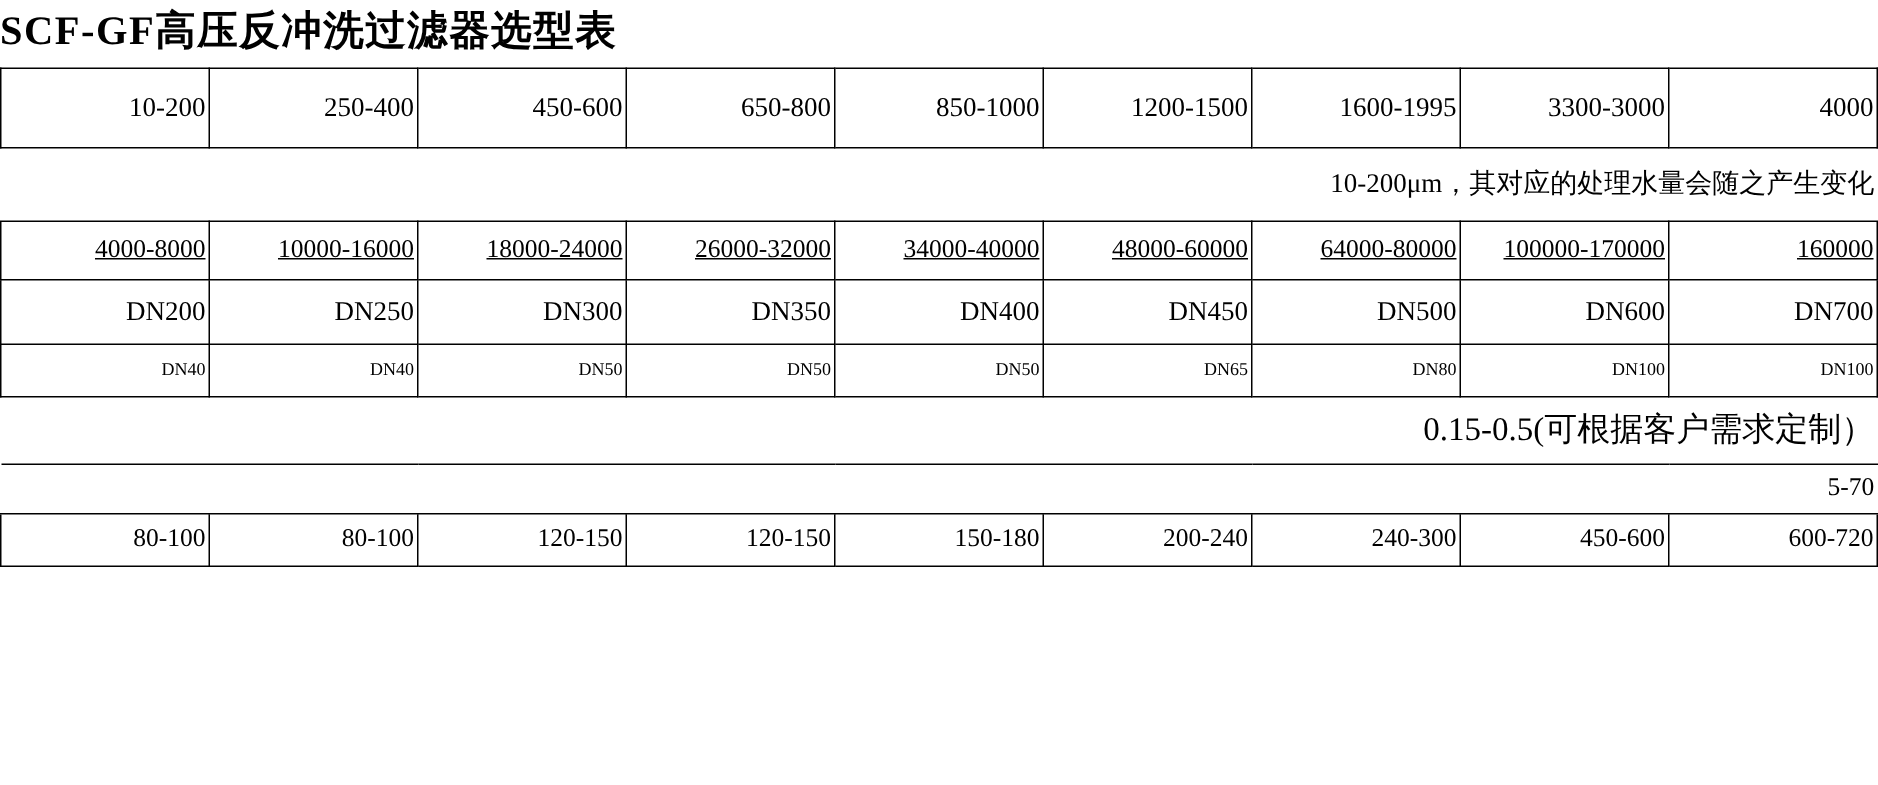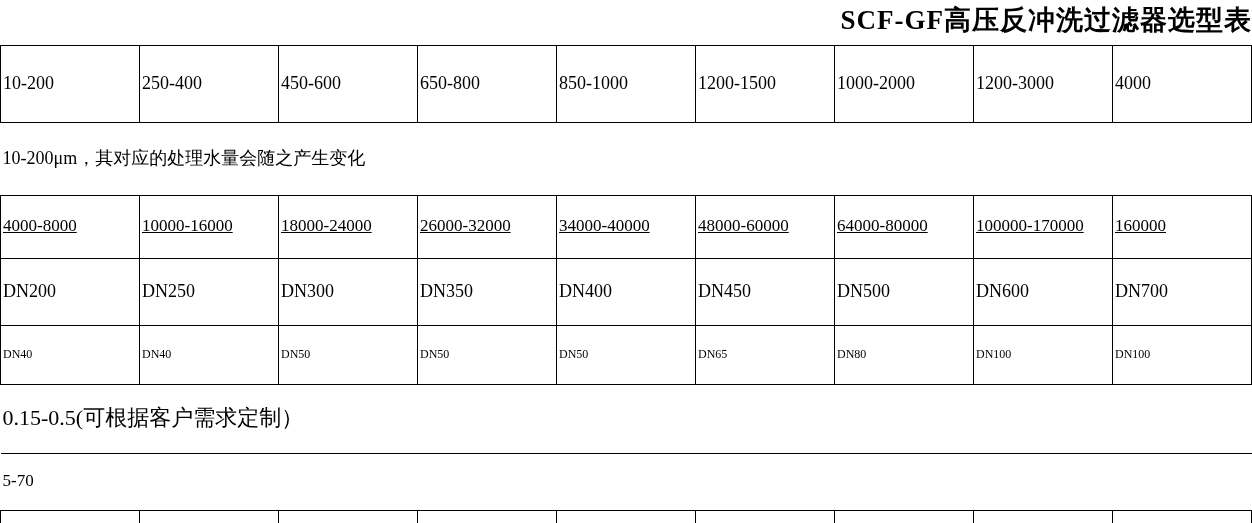--- a/index.html
+++ b/index.html
@@ -12,40 +12,40 @@
     height: 523px;
     font-family: "Liberation Serif", "DejaVu Serif", serif;
     color: #000000;
     overflow: hidden;
   }
   .sheet {
     width: 1252px;
     box-sizing: border-box;
   }
   .title {
-    text-align: right;
+    text-align: left;
     font-size: 27px;
     font-weight: bold;
     letter-spacing: 1px;
     padding: 6px 0 9px 0;
     line-height: 1.1;
   }
   table.spec {
     border-collapse: collapse;
     table-layout: fixed;
     width: 1252px;
     border-top: 1px solid #000;
     border-bottom: 1px solid #000;
   }
   table.spec td {
     border: 1px solid #000000;
-    text-align: left;
+    text-align: right;
     vertical-align: middle;
     font-size: 17px;
-    padding: 12px 2px;
+    padding: 0 2px;
     line-height: 1.2;
     white-space: nowrap;
     overflow: hidden;
   }
   td.c0 { border-left: none; }
   td.c8 { border-right: none; }
   tr.row-head td { font-size: 18px; height: 52px; }
   tr.row-note td { font-size: 18px; height: 48px; }
   tr.row-flow td { font-size: 17px; height: 38px; text-decoration: underline; }
   tr.row-dn td { font-size: 18px; height: 42px; }
@@ -68,22 +68,22 @@
   <table class="spec">
     <tbody>
 
       <tr class="row-head">
         <td class="c0">10-200</td>
         <td class="c1">250-400</td>
         <td class="c2">450-600</td>
         <td class="c3">650-800</td>
         <td class="c4">850-1000</td>
         <td class="c5">1200-1500</td>
-        <td class="c6">1000-2000</td>
-        <td class="c7">1200-3000</td>
+        <td class="c6">1600-1995</td>
+        <td class="c7">3300-3000</td>
         <td class="c8">4000</td>
       </tr>
 
       <tr class="row-note">
         <td class="merged" colspan="9">10-200μm，其对应的处理水量会随之产生变化</td>
       </tr>
 
       <tr class="row-flow">
         <td class="c0">4000-8000</td>
         <td class="c1">10000-16000</td>

